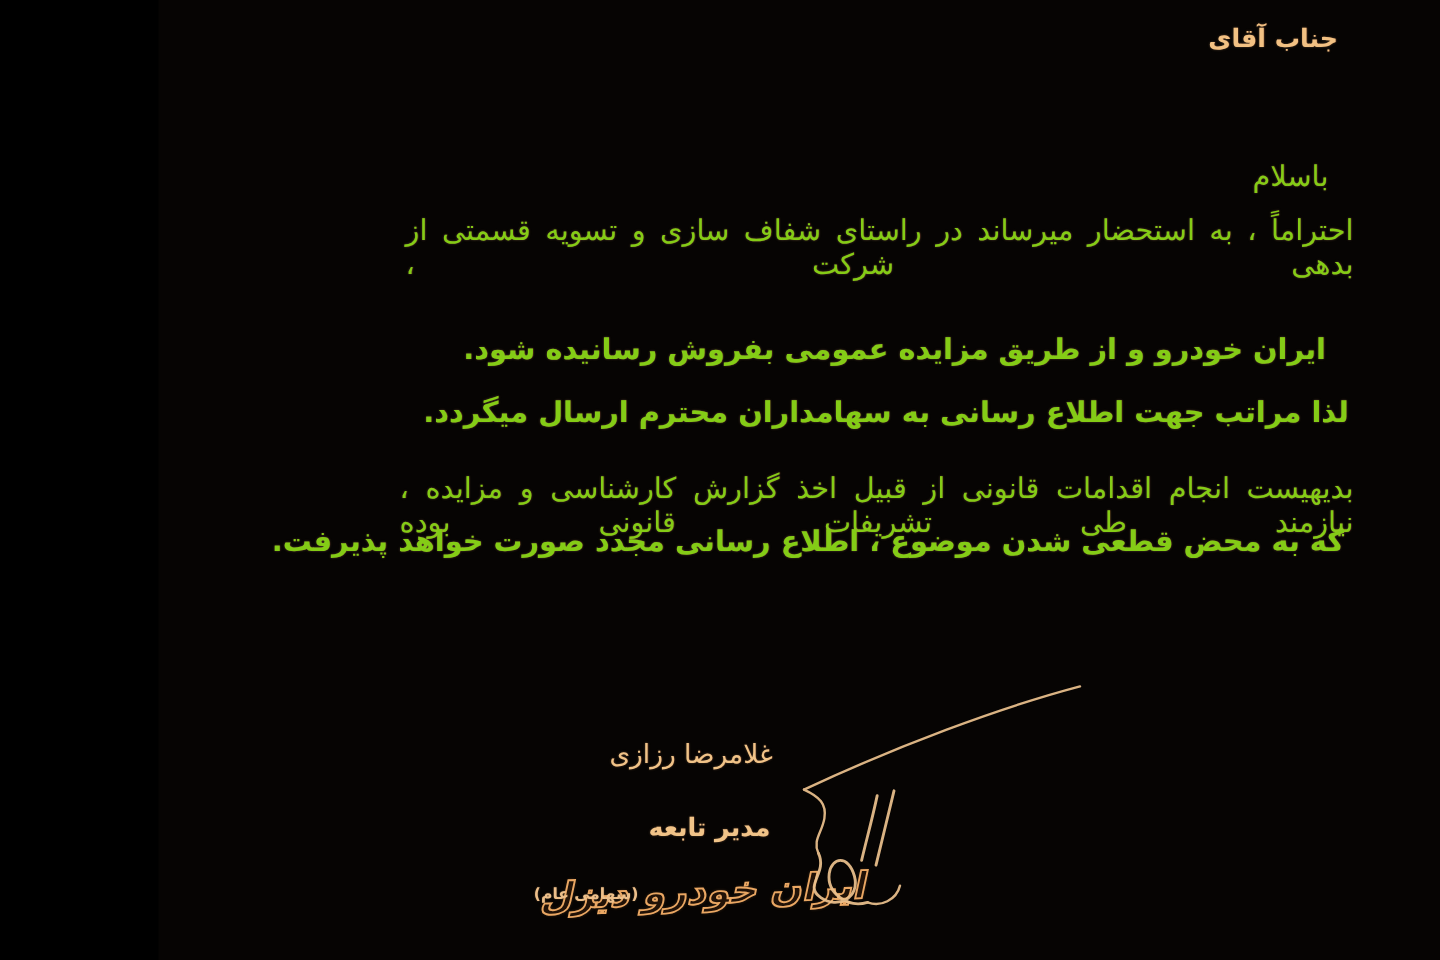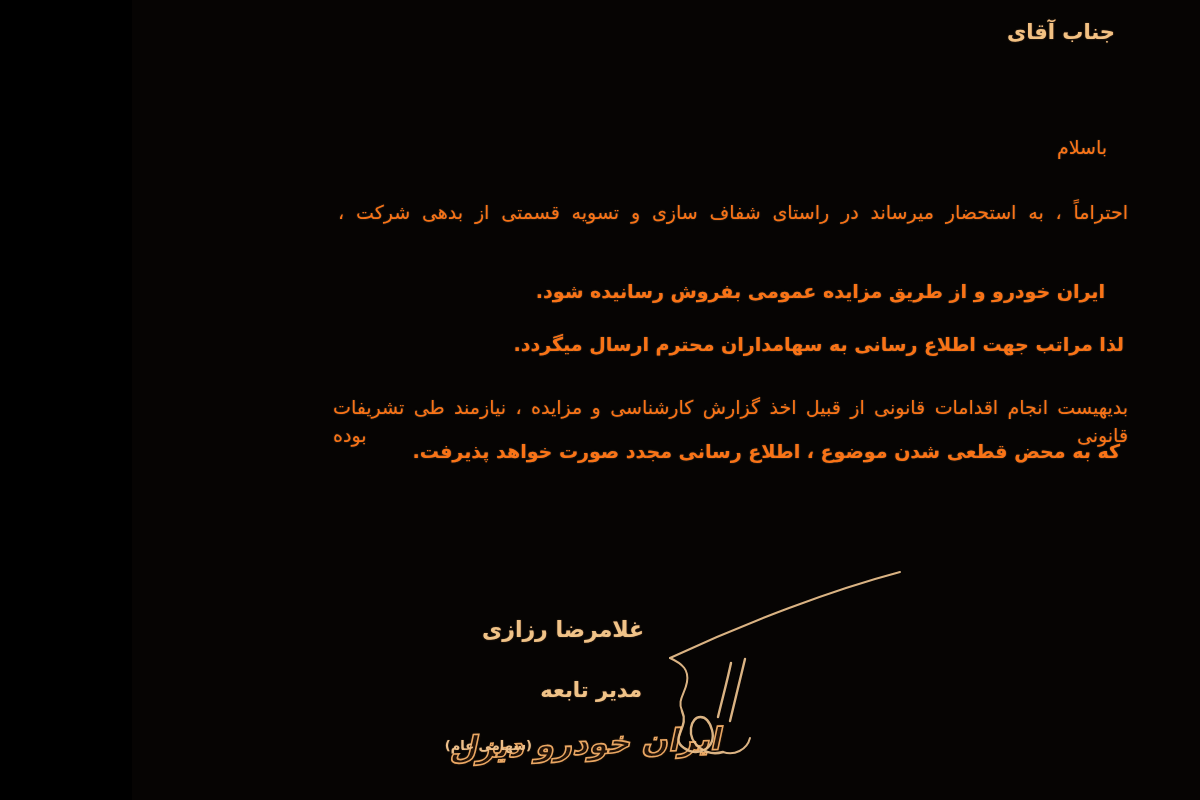--- a/index.html
+++ b/index.html
@@ -11,41 +11,41 @@
     position: relative;
     width: 1068px;
     height: 800px;
     background: #060403;
     overflow: hidden;
     font-family: "DejaVu Sans", sans-serif;
     direction: rtl;
   }
   .txt {
     position: absolute;
-    color: #f97316;
-    font-size: 19px;
+    color: #84cc16;
+    font-size: 24px;
     line-height: 28px;
     letter-spacing: 0.2px;
     white-space: nowrap;
     text-shadow: 0 0 2px rgba(235, 185, 125, 0.35), 0.5px 0 0 rgba(190, 70, 40, 0.25);
   }
   .heading {
     font-weight: bold;
     color: #f2c183;
     font-size: 21px;
   }
   .jline {
     white-space: normal;
     text-align: justify;
     text-align-last: justify;
     word-spacing: 2px;
   }
   .rline { text-align: center; font-weight: bold; }
   .sig-name {
-    font-weight: bold;
+    font-weight: normal;
     color: #f0c388;
     font-size: 22px;
   }
   .sig-title {
     font-weight: bold;
     color: #f0c388;
     font-size: 21px;
   }
   .logo-mark {
     position: absolute;
@@ -77,21 +77,21 @@
 </style>
 </head>
 <body>
 
 <div class="scan">
 
   <div class="txt heading" style="top:18px; right:85px;">جناب آقای</div>
 
   <div class="txt" style="top:133px; right:93px;">باسلام</div>
 
-  <div class="txt jline" style="top:198px; right:72px; width:790px;">احتراماً ، به استحضار میرساند در راستای شفاف سازی و تسویه قسمتی از بدهی شرکت ،</div>
+  <div class="txt jline" style="top:178px; right:72px; width:790px;">احتراماً ، به استحضار میرساند در راستای شفاف سازی و تسویه قسمتی از بدهی شرکت ،</div>
   <div class="txt rline" style="top:277px; right:95px;">ایران خودرو و از طریق مزایده عمومی بفروش رسانیده شود.</div>
 
   <div class="txt jline" style="top:393px; right:72px; width:795px;">بدیهیست انجام اقدامات قانونی از قبیل اخذ گزارش کارشناسی و مزایده ، نیازمند طی تشریفات قانونی بوده</div>
 
   <div class="txt rline" style="top:330px; right:76px;">لذا مراتب جهت اطلاع رسانی به سهامداران محترم ارسال میگردد.</div>
   <div class="txt rline" style="top:437px; right:80px;">که به محض قطعی شدن موضوع ، اطلاع رسانی مجدد صورت خواهد پذیرفت.</div>
 
   <div class="txt sig-name" style="top:616px; right:556px;">غلامرضا رزازی</div>
   <div class="txt sig-title" style="top:676px; right:558px;">مدیر تابعه</div>
 

